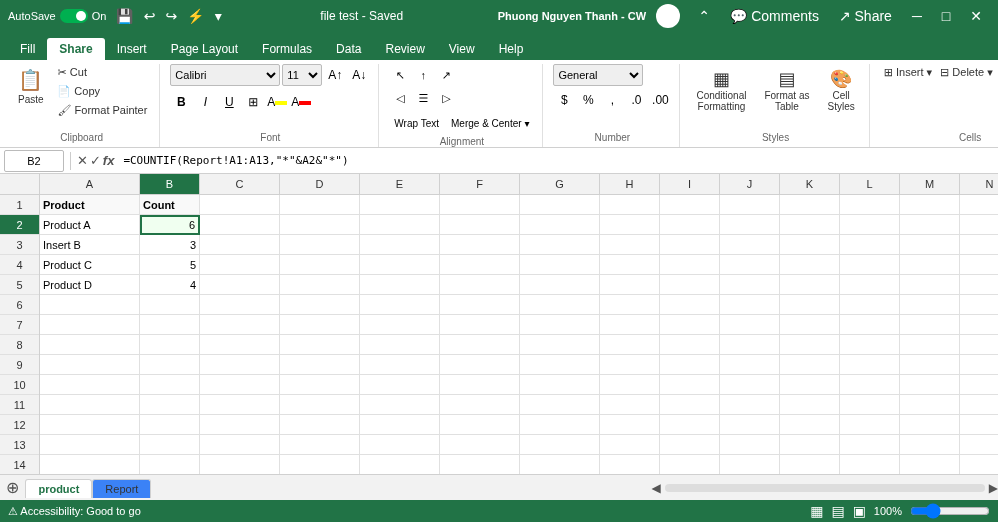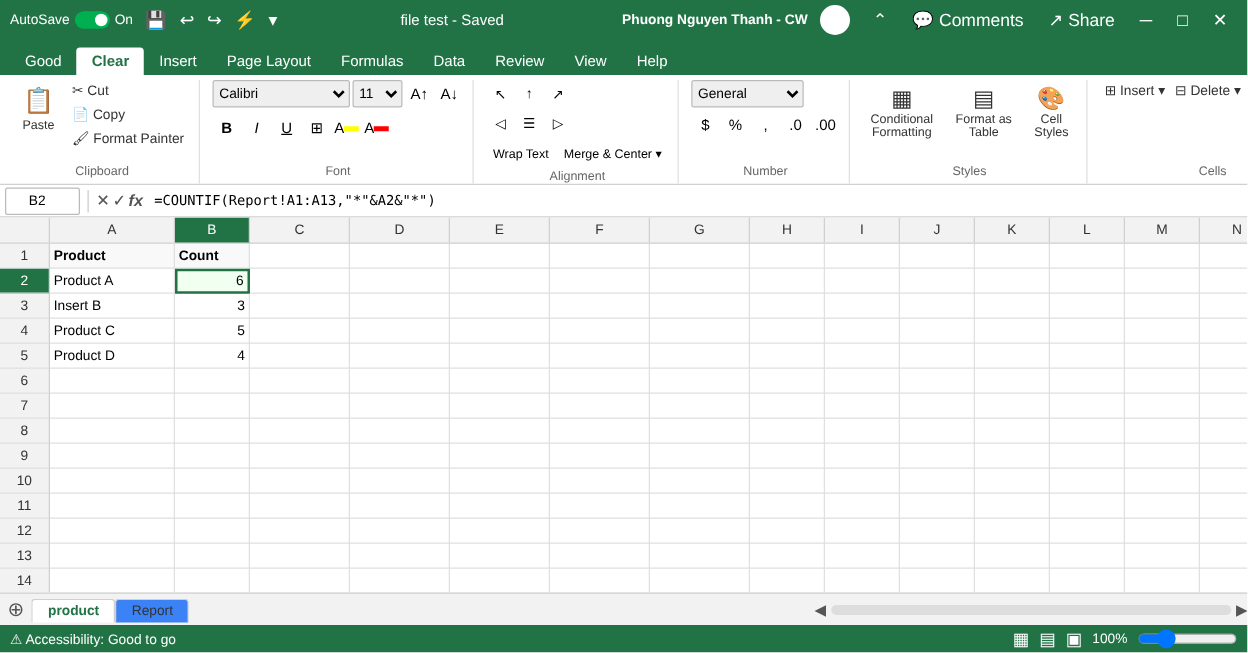--- a/index.html
+++ b/index.html
@@ -123,22 +123,22 @@
     
     .formula-bar {
       display: flex;
       align-items: center;
       height: 26px;
       border-bottom: 1px solid #d0d0d0;
       padding: 0 4px;
       gap: 4px;
     }
     .cell-ref-box {
-      width: 60px; height: 22px; border: 1px solid #bbb; font-size: 11px; padding: 0 18px;
-      border-radius: 2px;
+      width: 60px; height: 22px; border: 1px solid #bbb; font-size: 11px; padding: 0 4px;
+      text-align: center; border-radius: 2px;
     }
     .formula-divider { width: 1px; height: 18px; background: #ccc; margin: 0 2px; }
     .formula-icons { display: flex; gap: 2px; align-items: center; color: #555; font-size: 13px; }
     .formula-input {
       flex: 1; height: 22px; border: 1px solid transparent; font-size: 11px; padding: 0 4px;
       font-family: 'Consolas', monospace;
     }
 
     
     .spreadsheet { display: flex; flex-direction: column; flex: 1; overflow: hidden; }
@@ -236,22 +236,22 @@
       <button class="title-btn">⌃</button>
       <button class="title-btn">💬 Comments</button>
       <button class="title-btn">↗ Share</button>
       <button class="title-btn">─</button>
       <button class="title-btn">□</button>
       <button class="title-btn close">✕</button>
     </div>
   </div>
 
   <div class="ribbon-tabs">
-    <div class="ribbon-tab">Good</div>
-    <div class="ribbon-tab active">Clear</div>
+    <div class="ribbon-tab">Fill</div>
+    <div class="ribbon-tab active">Share</div>
     <div class="ribbon-tab">Insert</div>
     <div class="ribbon-tab">Page Layout</div>
     <div class="ribbon-tab">Formulas</div>
     <div class="ribbon-tab">Data</div>
     <div class="ribbon-tab">Review</div>
     <div class="ribbon-tab">View</div>
     <div class="ribbon-tab">Help</div>
   </div>
 
   <div class="ribbon">

